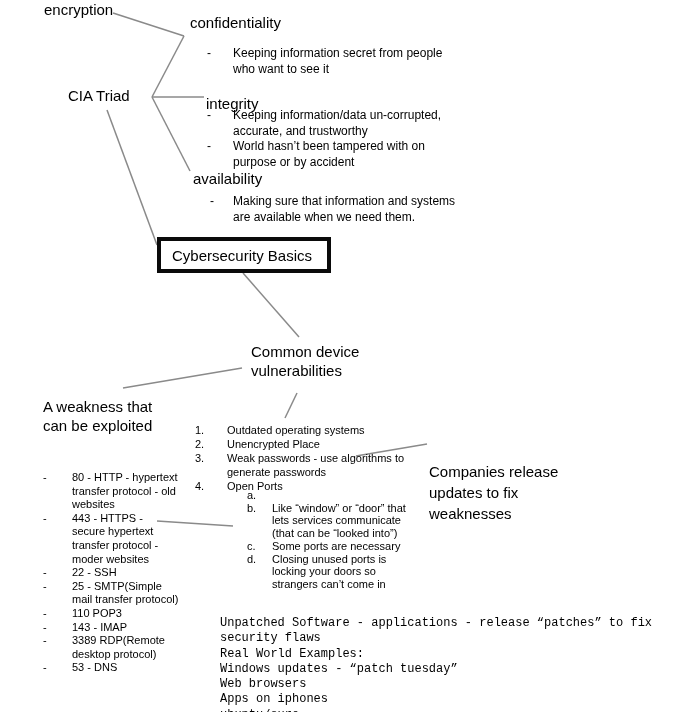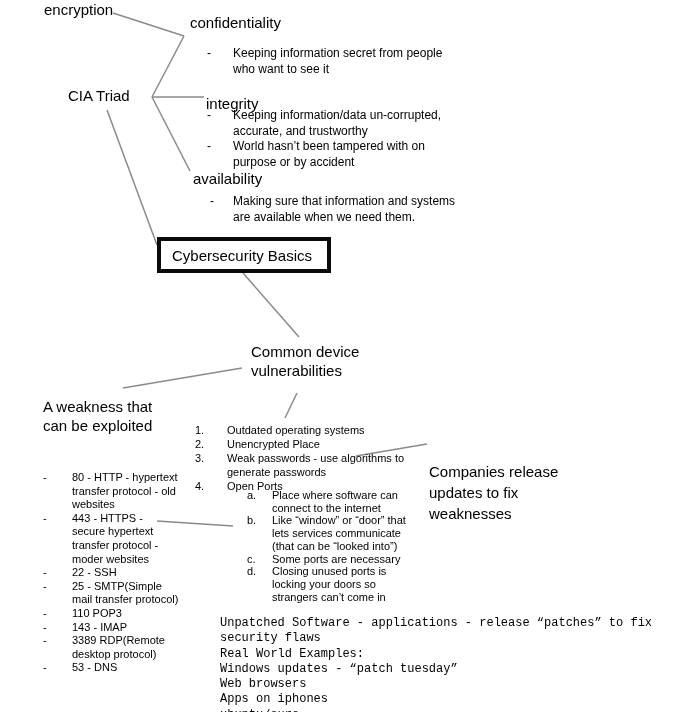--- a/index.html
+++ b/index.html
@@ -141,22 +141,20 @@
     </div>
     <div class="brow">
       <span class="nm32">4.</span>
       <span class="pre">Open Ports</span>
     </div>
   </div>
 
   <div class="abs sublist" style="left:247px; top:489px;">
     <div class="brow">
       <span class="lm25">a.</span>
-      <span class="pre">Place where software can
-connect to the internet</span>
     </div>
     <div class="brow">
       <span class="lm25">b.</span>
       <span class="pre">Like “window” or “door” that
 lets services communicate
 (that can be “looked into”)</span>
     </div>
     <div class="brow">
       <span class="lm25">c.</span>
       <span class="pre">Some ports are necessary</span>

